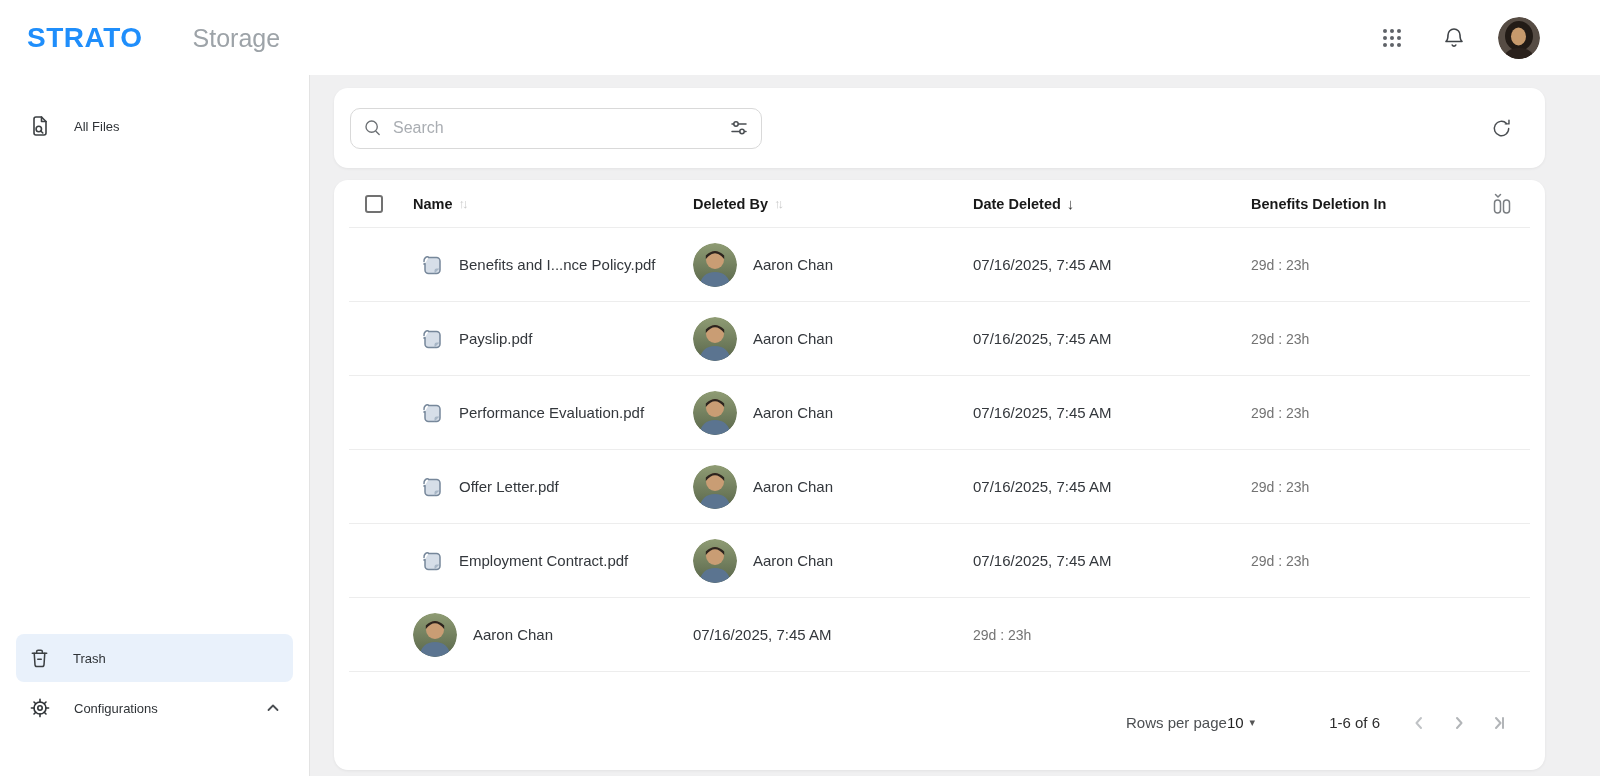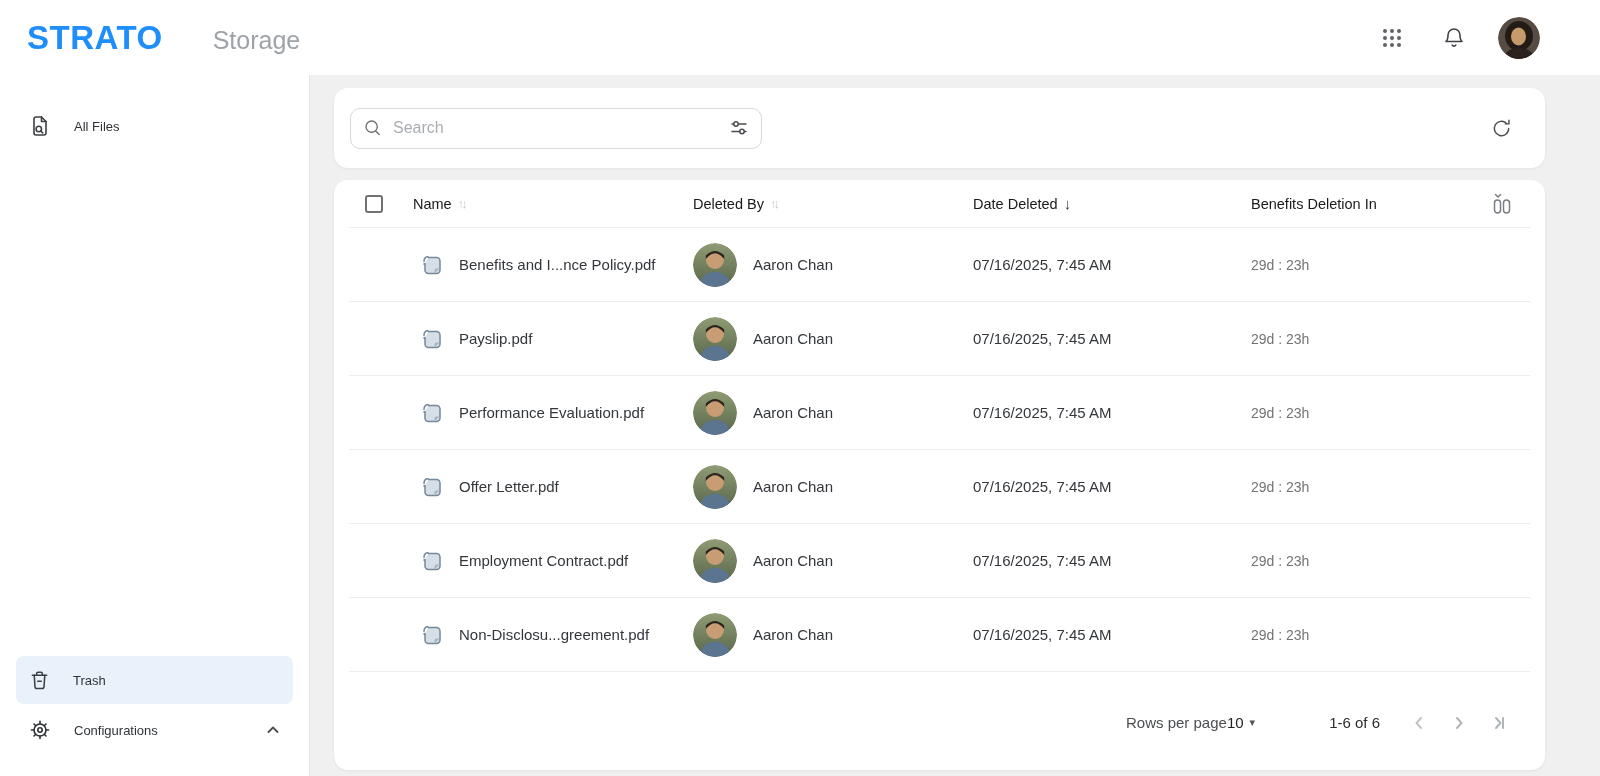--- a/index.html
+++ b/index.html
@@ -3,56 +3,56 @@
 <meta charset="utf-8">
 <style>
   * { margin:0; padding:0; box-sizing:border-box; }
   html,body { width:1600px; height:776px; overflow:hidden;
     font-family:"Liberation Sans", sans-serif; background:#f0f0f1; color:#333; }
 
   
   .app-header { height:75px; background:#fff; display:flex; align-items:center;
     justify-content:space-between; padding:0 60px 0 27px; }
   .logo { display:flex; align-items:baseline; gap:12px; }
-  .logo-brand { font-size:33px; font-weight:700; color:#1f8efb; letter-spacing:.5px; }
+  .logo-brand { font-size:28px; font-weight:700; color:#1f8efb; letter-spacing:.5px; }
   .logo-product { font-size:25px; font-weight:400; color:#9da3a8;margin-left:38px; }
   .header-actions { display:flex; align-items:center; gap:26px; }
   .icon-btn { width:36px; height:36px; display:flex; align-items:center; justify-content:center;
     border:none; background:transparent; cursor:pointer; }
   .avatar-lg { width:42px; height:42px; border-radius:50%; overflow:hidden; display:block; }
 
   
   .layout { display:flex; height:701px; }
   .sidebar { width:310px; background:#fff; border-right:1px solid #e3e3e3;
     display:flex; flex-direction:column; padding-top:25px; }
   .side-item { display:flex; align-items:center; gap:22px; height:48px;
     margin:2px 16px; padding:0 12px; border-radius:8px; font-size:13px; color:#2f3337;
     cursor:pointer; }
   .side-item.active { background:#e9f1fb; }
   .side-spacer { flex:1; }
-  .side-bottom { padding-bottom:20px; }
+  .side-bottom { padding-bottom:42px; }
   .side-item .chev { margin-left:auto; }
 
   .content { flex:1; padding:13px 55px 0 24px; }
   .card { background:#fff; border-radius:14px; box-shadow:0 1px 3px rgba(0,0,0,.06); }
 
   
   .search-card { height:80px; display:flex; align-items:center;
     justify-content:space-between; padding:0 26px 0 16px; margin-bottom:12px; }
   .search-box { width:412px; height:41px; border:1px solid #d9d9d9; border-radius:10px;
     display:flex; align-items:center; padding:0 12px; gap:10px; background:#fff; }
   .search-box input { flex:1; border:none; outline:none; font-size:16px; color:#b91c1c;
     font-family:"Liberation Sans", sans-serif; background:transparent; }
   .search-box input::placeholder { color:#a9adb2; }
 
   
   .table-card { height:590px; display:flex; flex-direction:column; overflow:hidden; }
   .trow { display:grid; grid-template-columns:64px 280px 280px 278px 1fr 56px;
     align-items:center; margin:0 15px; border-bottom:1px solid #ededed; }
-  .thead { height:48px; font-size:14.5px; font-weight:400; color:#191919; }
+  .thead { height:48px; font-size:14.5px; font-weight:700; color:#191919; }
   .tbodyrow { height:74px; font-size:15px; color:#33373c; }
   .cell-check { display:flex; justify-content:flex-start; padding-left:16px; }
   .checkbox { width:18px; height:18px; border:2px solid #717171; border-radius:3px;
     background:#fff; cursor:pointer; }
   .hcell { display:flex; align-items:center; gap:6px; }
   .sort-inactive { color:#c9c9c9; font-size:13px; letter-spacing:-3px; padding-right:3px; }
   .sort-active { color:#3c3c3c; font-size:15px; }
   .cell-name { display:flex; align-items:center; gap:16px; padding-left:6px; }
   .cell-user { display:flex; align-items:center; gap:16px; }
   .avatar-sm { width:44px; height:44px; border-radius:50%; overflow:hidden; flex:0 0 auto; }
@@ -372,28 +372,20 @@
             </span>
           <span>Aaron Chan</span>
         </div>
         <div>07/16/2025, 7:45 AM</div>
         <div class="cell-perm">29d : 23h</div>
         <div></div>
       </div>
 
       <div class="trow tbodyrow">
         <div class="cell-check"></div>
-        <div class="cell-name">
-          <span>
-              <svg width="24" height="24" viewBox="0 0 24 24">
-                <use href="#fileicon"></use>
-              </svg>
-            </span>
-          <span>Non-Disclosu...greement.pdf</span>
-        </div>
         <div class="cell-user">
           <span class="avatar-sm">
               <svg width="44" height="44" viewBox="0 0 44 44">
                 <g clip-path="url(#c44)">
                   <use href="#aaron"></use>
                 </g>
               </svg>
             </span>
           <span>Aaron Chan</span>
         </div>

